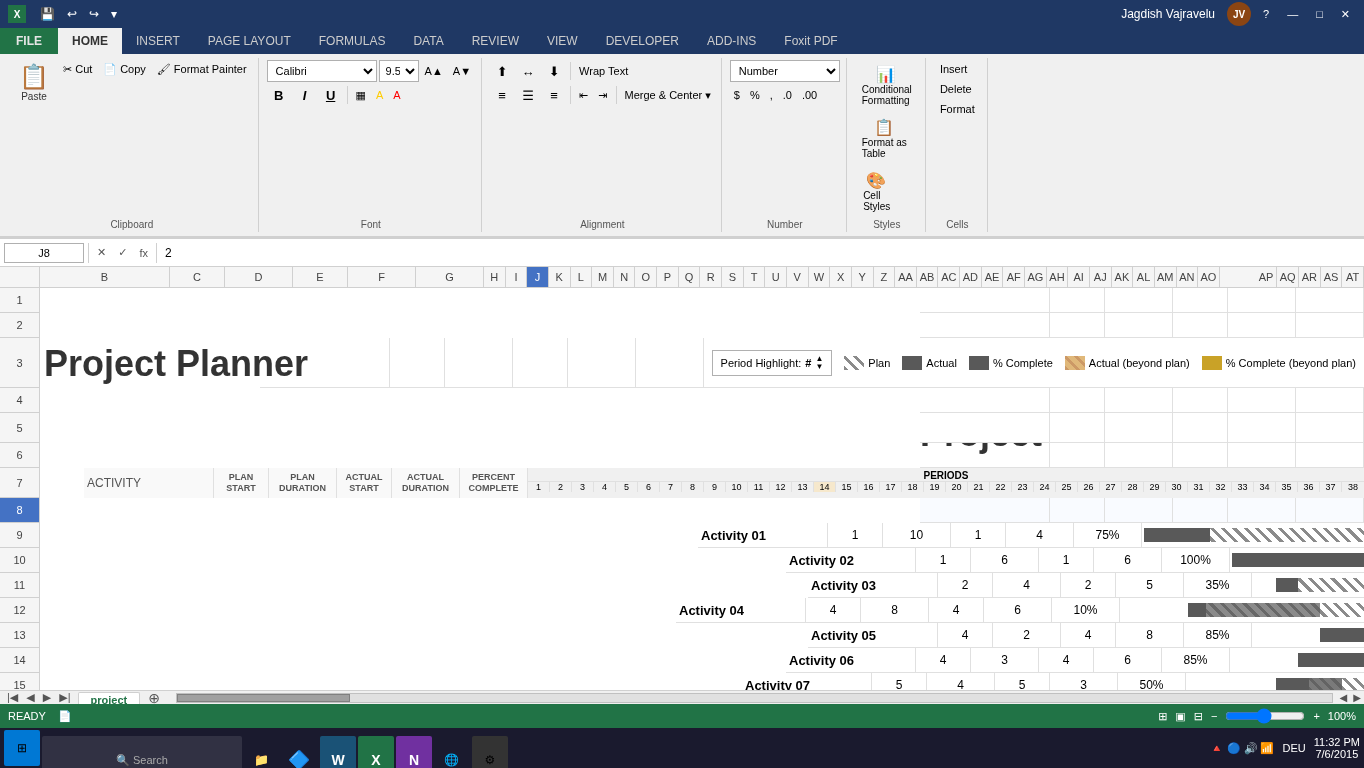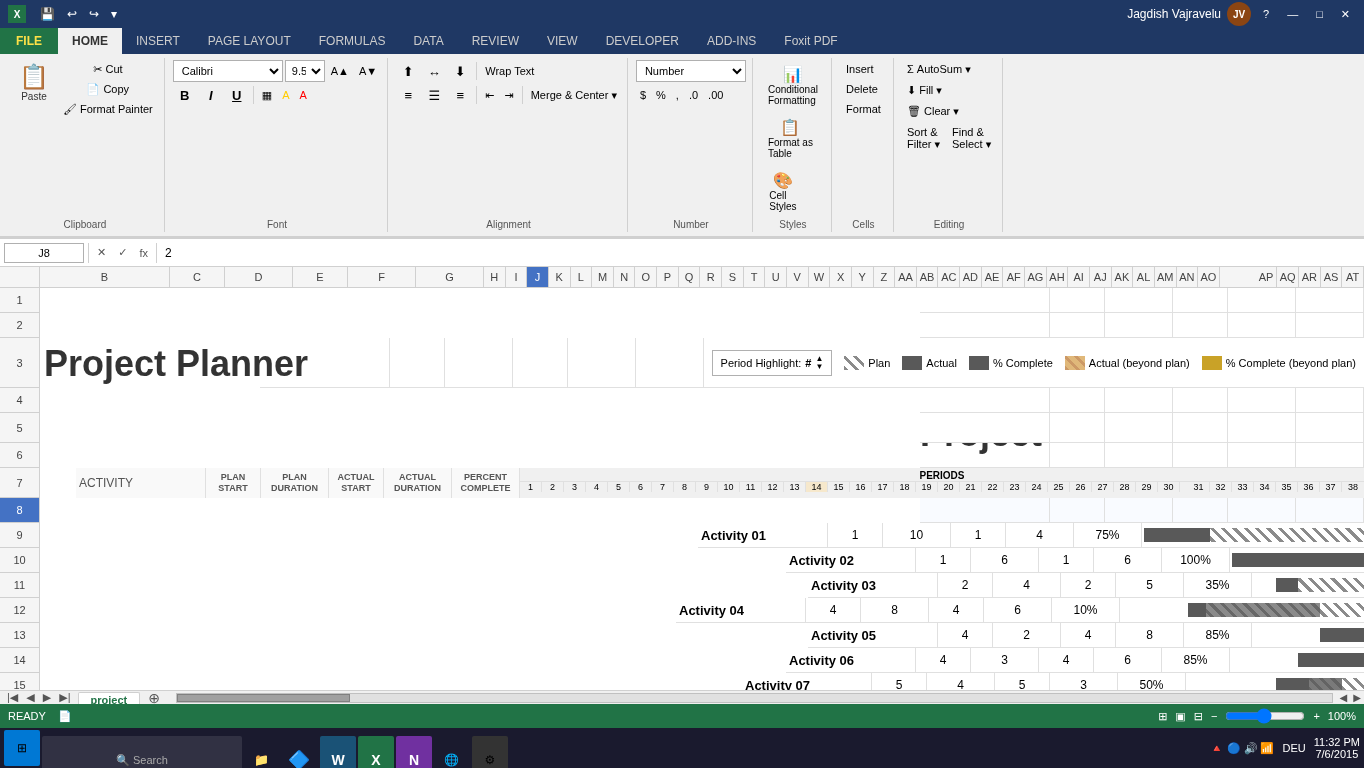--- a/index.html
+++ b/index.html
@@ -22,21 +22,21 @@
     .title-btn { color: white; font-size: 11px; cursor: pointer; padding: 2px 6px; }
     .excel-icon { width: 18px; height: 18px; background: #217346; display: inline-flex; align-items: center; justify-content: center; color: white; font-weight: bold; font-size: 10px; margin-right: 4px; }
     .quick-access { display: flex; gap: 4px; align-items: center; }
     .qa-btn { color: white; font-size: 12px; cursor: pointer; padding: 2px 4px; }
 
     
     .ribbon { background: #f0f0f0; border-bottom: 1px solid #d0d0d0; }
     .ribbon-tabs { display: flex; background: #1f3864; }
     .ribbon-tab { padding: 6px 14px; color: #ccc; font-size: 12px; cursor: pointer; font-weight: 500; }
     .ribbon-tab.active { background: #f0f0f0; color: #333; font-weight: 600; }
-    .file-tab { background: #217346; color: #fde047; padding: 6px 16px; font-size: 12px; font-weight: 700; cursor: pointer; }
+    .file-tab { background: #217346; color: #e5e5e5; padding: 6px 16px; font-size: 12px; font-weight: 700; cursor: pointer; }
 
     .ribbon-content { display: flex; padding: 4px 6px; gap: 2px; align-items: stretch; min-height: 90px; }
     .ribbon-group { display: flex; flex-direction: column; align-items: center; border-right: 1px solid #d0d0d0; padding: 2px 6px; min-width: 60px; }
     .ribbon-group-label { font-size: 10px; color: #555; margin-top: auto; padding-top: 2px; text-align: center; }
     .ribbon-group-content { display: flex; align-items: flex-start; gap: 2px; flex: 1; }
     .ribbon-btn { display: flex; flex-direction: column; align-items: center; justify-content: center; padding: 2px 4px; cursor: pointer; border: 1px solid transparent; border-radius: 2px; font-size: 11px; min-width: 32px; }
     .ribbon-row { display: flex; gap: 2px; align-items: center; }
 
     
     .font-combo { 
@@ -104,22 +104,22 @@
     .taskbar-clock { color: white; font-size: 11px; text-align: center; }
     .legend-item { display: flex; align-items: center; gap: 4px; font-size: 11px; }
     .legend-box { width: 20px; height: 14px; }
     .legend-plan { background: repeating-linear-gradient(45deg, #8b8b8b 0px, #8b8b8b 3px, transparent 3px, transparent 8px); }
     .legend-actual { background: #595959; }
     .legend-complete { background: #595959; }
     .legend-beyond-actual { background: repeating-linear-gradient(45deg, #cc9966 0px, #cc9966 3px, #e0b87a 3px, #e0b87a 8px); }
 
     .main-content { display: flex; flex-direction: column; height: calc(768px - 28px - 40px); }
 
-    .ribbon-group-content-vert { display: flex; flex-direction: column; gap: 1px; }
-    .user-info { display: flex; align-items: center; gap: 6px; font-size: 12px; color: white; }
+    .ribbon-group-content-vert { display: flex; gap: 1px; }
+    .user-info { display: flex; align-items: center; gap: 12px; font-size: 12px; color: white; }
     .avatar { width: 24px; height: 24px; border-radius: 50%; background: #8B4513; display: flex; align-items: center; justify-content: center; color: white; font-size: 10px; font-weight: bold; }
 
     .ribbon-big-btn { display: flex; flex-direction: column; align-items: center; padding: 4px 6px; cursor: pointer; border: 1px solid transparent; border-radius: 2px; min-width: 44px; justify-content: center; }
     .ribbon-big-icon { font-size: 24px; line-height: 1; }
     .ribbon-big-label { font-size: 10px; text-align: center; color: #333; margin-top: 2px; }
   </style>
 </head>
 <body>
 
 <div class="title-bar">
@@ -256,32 +256,20 @@
 
       <div class="ribbon-group">
         <div class="ribbon-group-content" style="flex-direction:column;gap:2px;">
           <div class="ribbon-btn">Insert</div>
           <div class="ribbon-btn">Delete</div>
           <div class="ribbon-btn">Format</div>
         </div>
         <div class="ribbon-group-label">Cells</div>
       </div>
 
-      <div class="ribbon-group">
-        <div class="ribbon-group-content" style="flex-direction:column;gap:2px;">
-          <div class="ribbon-btn">Σ AutoSum ▾</div>
-          <div class="ribbon-btn">⬇ Fill ▾</div>
-          <div class="ribbon-btn">🗑 Clear ▾</div>
-          <div style="display:flex;gap:2px;">
-            <div class="ribbon-btn">Sort &amp;<br>Filter ▾</div>
-            <div class="ribbon-btn">Find &amp;<br>Select ▾</div>
-          </div>
-        </div>
-        <div class="ribbon-group-label">Editing</div>
-      </div>
 
     </div>
 
     <div style="height:2px; background: #d0d0d0;"></div>
   </div>
 
   <div class="formula-bar">
     <input class="cell-ref" type="text" value="J8" style="">
     <div style="width:1px;height:20px;background:#d0d0d0;"></div>
     <span class="fx-btn">✕</span>
@@ -496,21 +484,21 @@
                 <div style="width:22px;text-align:center;border-right:1px solid #e0e0e0;">21</div>
                 <div style="width:22px;text-align:center;border-right:1px solid #e0e0e0;">22</div>
                 <div style="width:22px;text-align:center;border-right:1px solid #e0e0e0;">23</div>
                 <div style="width:22px;text-align:center;border-right:1px solid #e0e0e0;">24</div>
                 <div style="width:22px;text-align:center;border-right:1px solid #e0e0e0;">25</div>
                 <div style="width:22px;text-align:center;border-right:1px solid #e0e0e0;">26</div>
                 <div style="width:22px;text-align:center;border-right:1px solid #e0e0e0;">27</div>
                 <div style="width:22px;text-align:center;border-right:1px solid #e0e0e0;">28</div>
                 <div style="width:22px;text-align:center;border-right:1px solid #e0e0e0;">29</div>
                 <div style="width:22px;text-align:center;border-right:1px solid #e0e0e0;">30</div>
-                <div style="width:22px;text-align:center;border-right:1px solid #e0e0e0;margin-left:8px;">31</div>
+                <div style="width:22px;text-align:center;border-right:1px solid #e0e0e0;">31</div>
                 <div style="width:22px;text-align:center;border-right:1px solid #e0e0e0;">32</div>
                 <div style="width:22px;text-align:center;border-right:1px solid #e0e0e0;">33</div>
                 <div style="width:22px;text-align:center;border-right:1px solid #e0e0e0;">34</div>
                 <div style="width:22px;text-align:center;border-right:1px solid #e0e0e0;">35</div>
                 <div style="width:22px;text-align:center;border-right:1px solid #e0e0e0;">36</div>
                 <div style="width:22px;text-align:center;border-right:1px solid #e0e0e0;">37</div>
                 <div style="width:22px;text-align:center;">38</div>
               </div>
             </div>
           </div>

